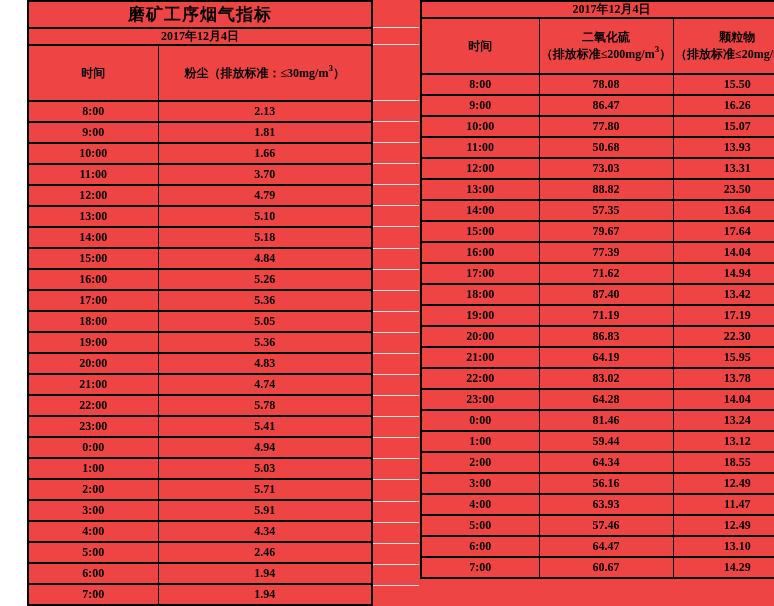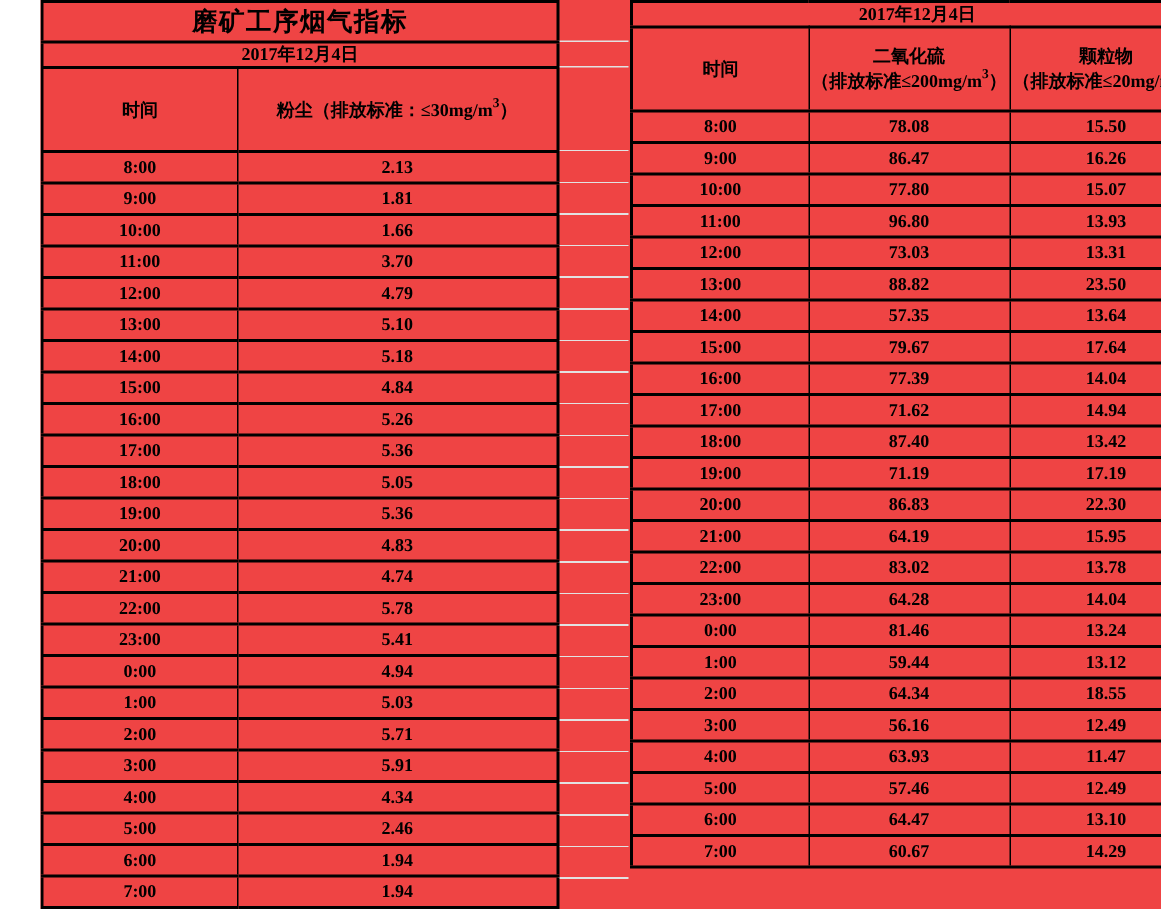--- a/index.html
+++ b/index.html
@@ -256,21 +256,21 @@
         </tr>
 
         <tr class="row-data">
           <td>10:00</td>
           <td>77.80</td>
           <td>15.07</td>
         </tr>
 
         <tr class="row-data">
           <td>11:00</td>
-          <td>96.80</td>
+          <td>50.68</td>
           <td>13.93</td>
         </tr>
 
         <tr class="row-data">
           <td>12:00</td>
           <td>73.03</td>
           <td>13.31</td>
         </tr>
 
         <tr class="row-data">

